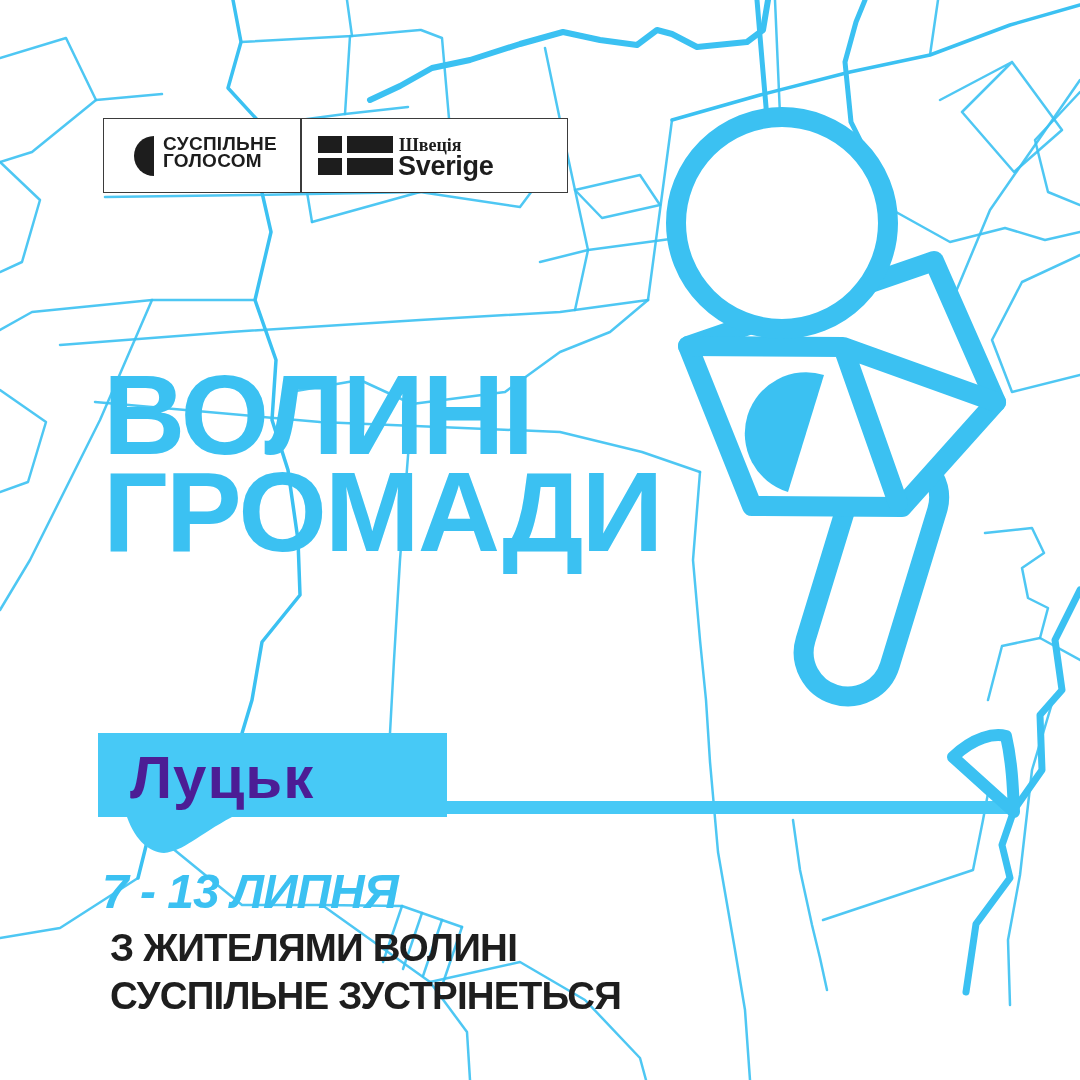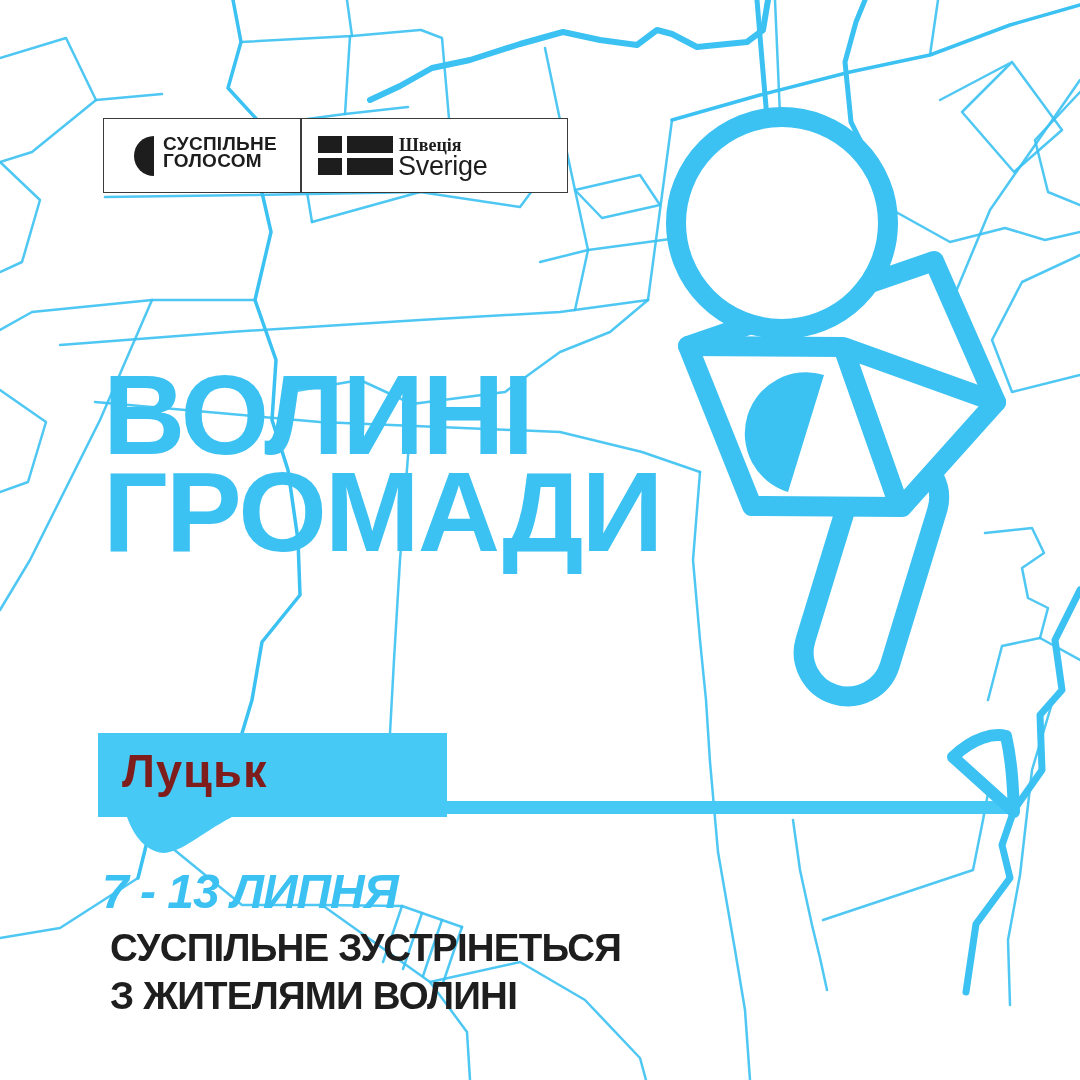--- a/index.html
+++ b/index.html
@@ -28,33 +28,33 @@
     position:absolute;left:59px;top:17px;color:var(--logoink);
     font-weight:bold;font-size:19px;line-height:16.5px;letter-spacing:.3px;
   }
   .flag{position:absolute;left:214px;top:17px;width:80px;height:40px;}
   .flag i{position:absolute;background:var(--logoink);}
   .flag .b1{left:0;top:0;width:24px;height:17px;}
   .flag .b2{left:29px;top:0;width:46px;height:17px;}
   .flag .b3{left:0;top:22px;width:24px;height:17px;}
   .flag .b4{left:29px;top:22px;width:46px;height:17px;}
   .sweden-uk{position:absolute;left:295px;top:16px;font-weight:bold;font-size:18px;color:var(--logoink);font-family:Liberation Serif, serif;}
-  .sweden-sv{position:absolute;left:294px;top:32px;font-weight:normal;font-size:27px;letter-spacing:-.3px;color:var(--logoink);text-align:center;}
+  .sweden-sv{position:absolute;left:294px;top:32px;font-weight:bold;font-size:27px;letter-spacing:-.3px;color:var(--logoink);text-align:center;}
 
   .headline{
     position:absolute;left:103px;top:366px;z-index:2;
     color:var(--accent);font-weight:bold;font-size:114px;line-height:97px;letter-spacing:-2px;
   }
   .city-banner{
     position:absolute;left:98px;top:733px;width:349px;height:84px;
     background:var(--banner);z-index:5;
   }
   .city-name{
-    position:absolute;left:24px;top:10px;color:#7f1d1d;font-weight:bold;
-    font-size:47px;letter-spacing:1px;
+    position:absolute;left:32px;top:10px;color:#4c1d95;font-weight:bold;
+    font-size:60px;letter-spacing:1px;
   }
   .dates{
     position:absolute;left:102px;top:864px;z-index:5;color:var(--accent);
     font-weight:bold;font-style:italic;font-size:48px;letter-spacing:-1px;
   }
   .description{
     position:absolute;left:110px;top:924px;z-index:5;color:var(--ink);
     font-weight:bold;font-size:38.5px;line-height:47.5px;letter-spacing:-.8px;
   }
 </style>
@@ -159,17 +159,17 @@
     <div class="sweden-sv">Sverige</div>
   </div>
 
   <div class="city-banner">
     <div class="city-name">Луцьк</div>
   </div>
 
   <div class="dates">7 - 13 ЛИПНЯ</div>
 
   <div class="description">
+    <div>З ЖИТЕЛЯМИ ВОЛИНІ</div>
     <div>СУСПІЛЬНЕ ЗУСТРІНЕТЬСЯ</div>
-    <div>З ЖИТЕЛЯМИ ВОЛИНІ</div>
   </div>
 
 </div>
 
 </body></html>

